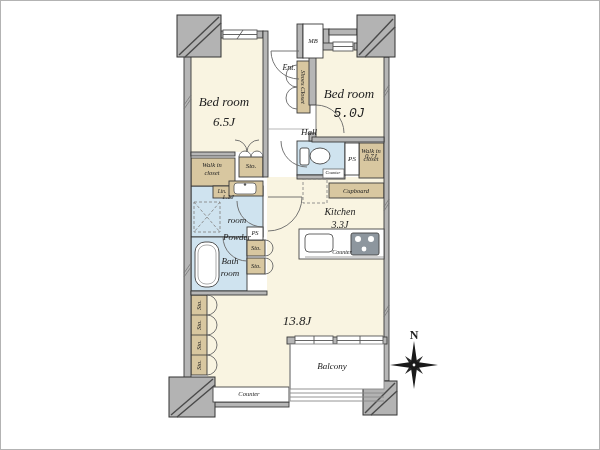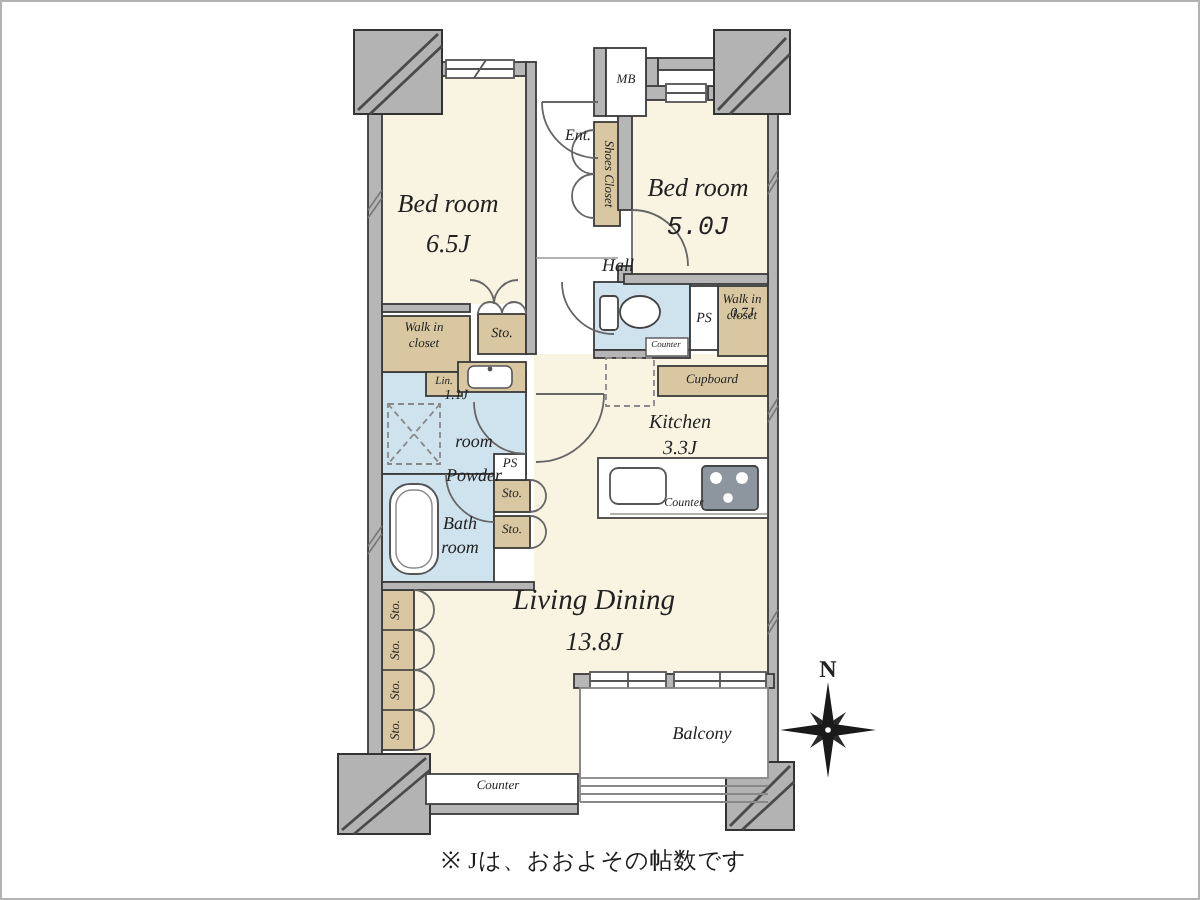--- a/index.html
+++ b/index.html
@@ -232,23 +232,21 @@
 <div class="lbl" style="left:255px;top:265px;font-size:6.5px;">Sto.</div>
 
 <div class="lbl" style="left:229px;top:261px;font-size:9px;">Bath</div>
 <div class="lbl" style="left:229px;top:273px;font-size:9px;">room</div>
 
 <div class="lbl rotm90" style="left:198px;top:304px;font-size:6.5px;">Sto.</div>
 <div class="lbl rotm90" style="left:198px;top:324px;font-size:6.5px;">Sto.</div>
 <div class="lbl rotm90" style="left:198px;top:344px;font-size:6.5px;">Sto.</div>
 <div class="lbl rotm90" style="left:198px;top:364px;font-size:6.5px;">Sto.</div>
 
-<div class="lbl" style="left:296px;top:300px;font-size:14.5px;">Living Dining</div>
 <div class="lbl" style="left:296px;top:320px;font-size:13px;">13.8J</div>
 
-<div class="lbl" style="left:350px;top:366px;font-size:9px;text-align:right;">Balcony</div>
+<div class="lbl" style="left:331px;top:366px;font-size:9px;text-align:right;">Balcony</div>
 <div class="lbl" style="left:248px;top:393px;font-size:6.5px;">Counter</div>
 
 <div class="lbl nmark" style="left:413px;top:334px;font-size:12px;">N</div>
 
-<div class="lbl note" style="left:296px;top:430px;font-size:11.5px;">※ Jは、おおよその帖数です</div>
 
 </div>
 
 </body></html>

